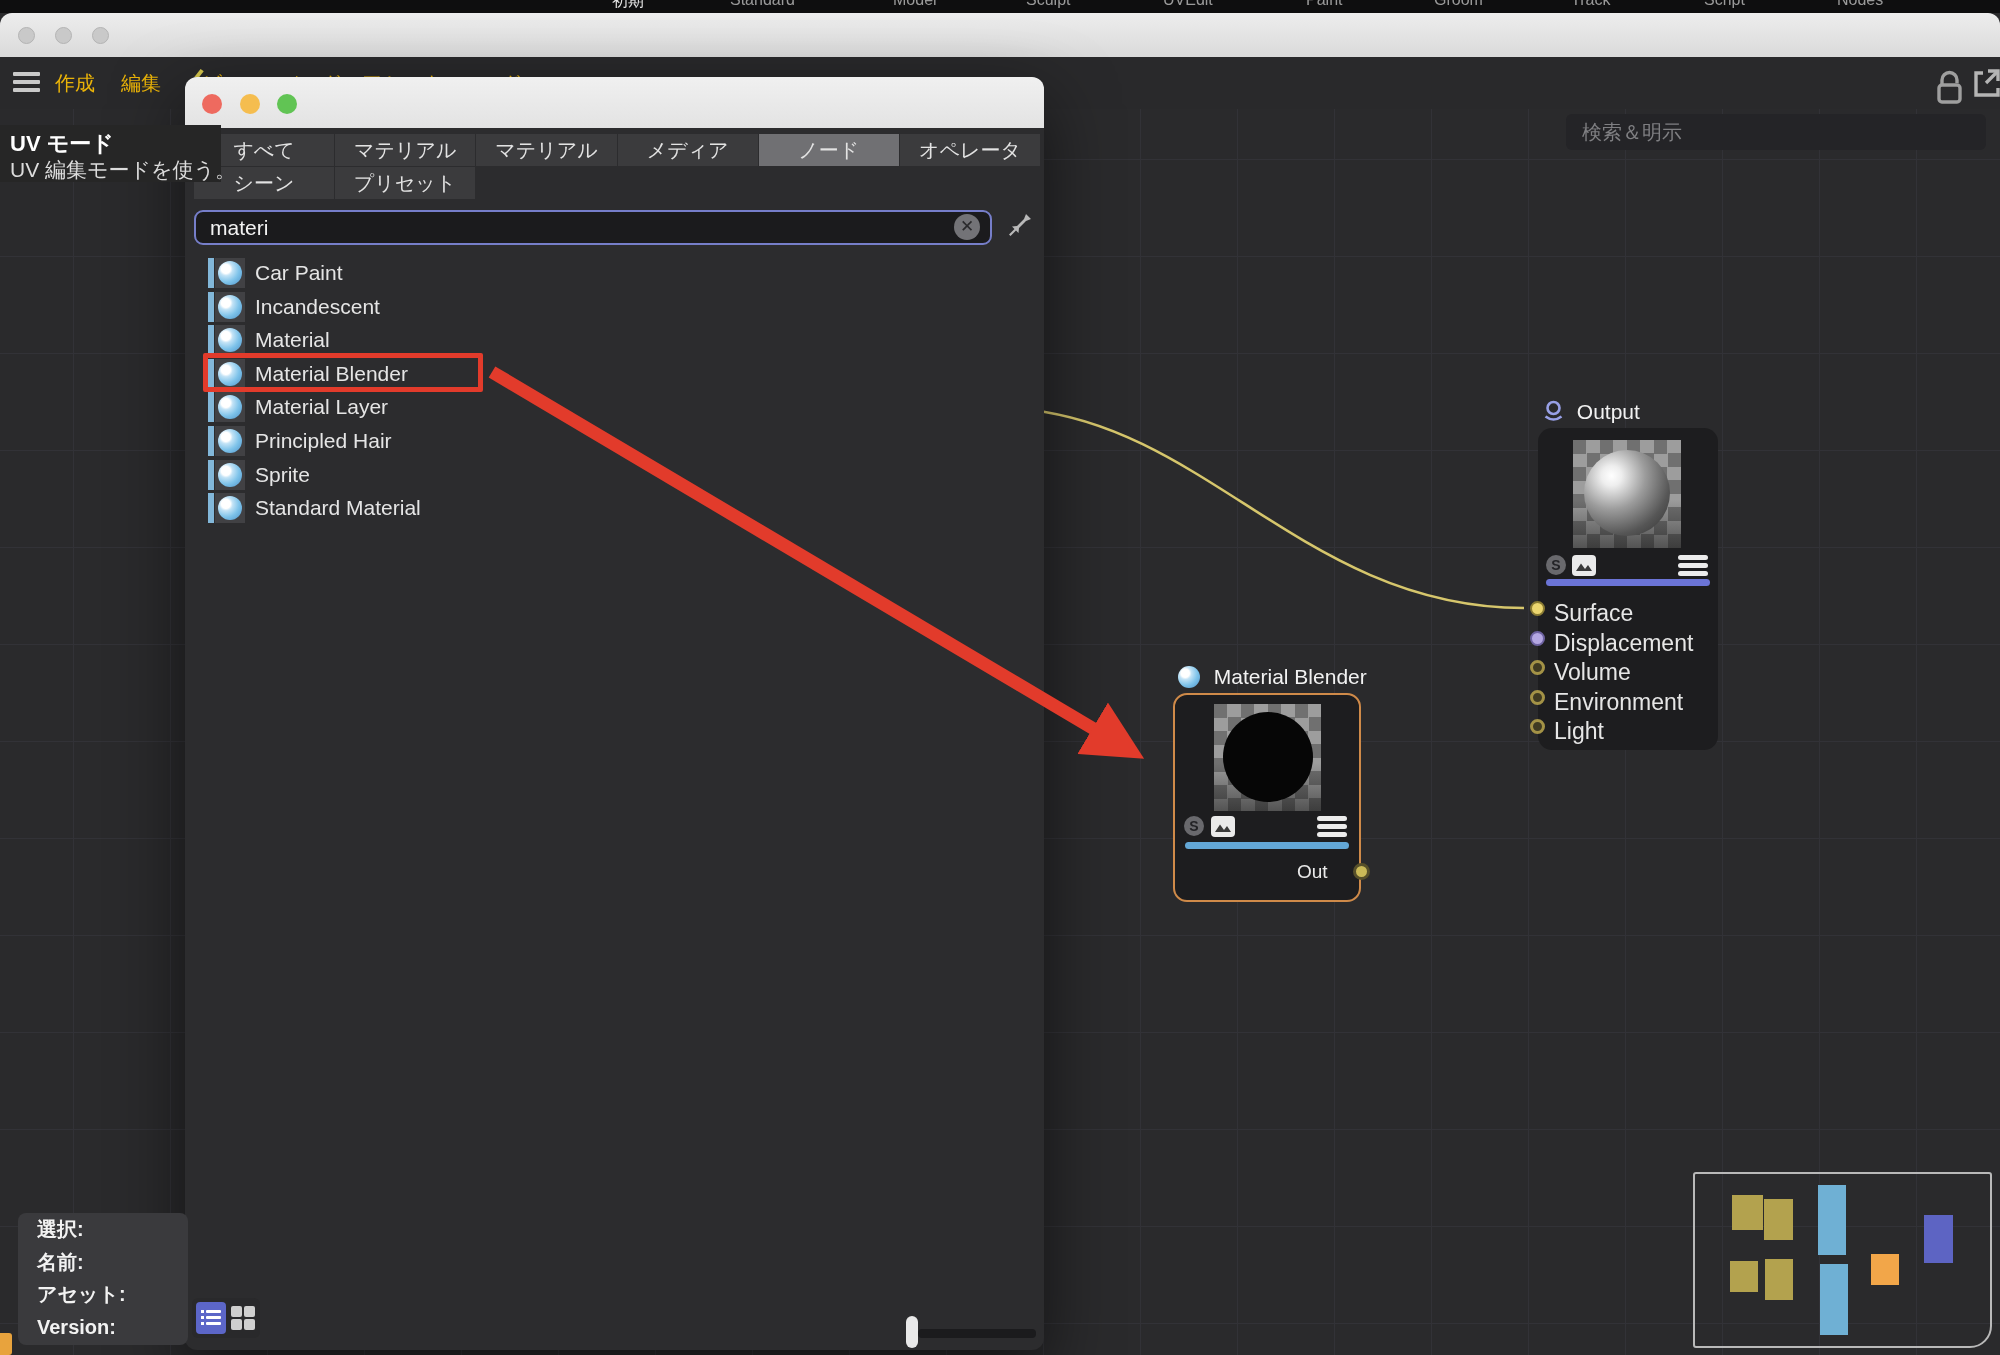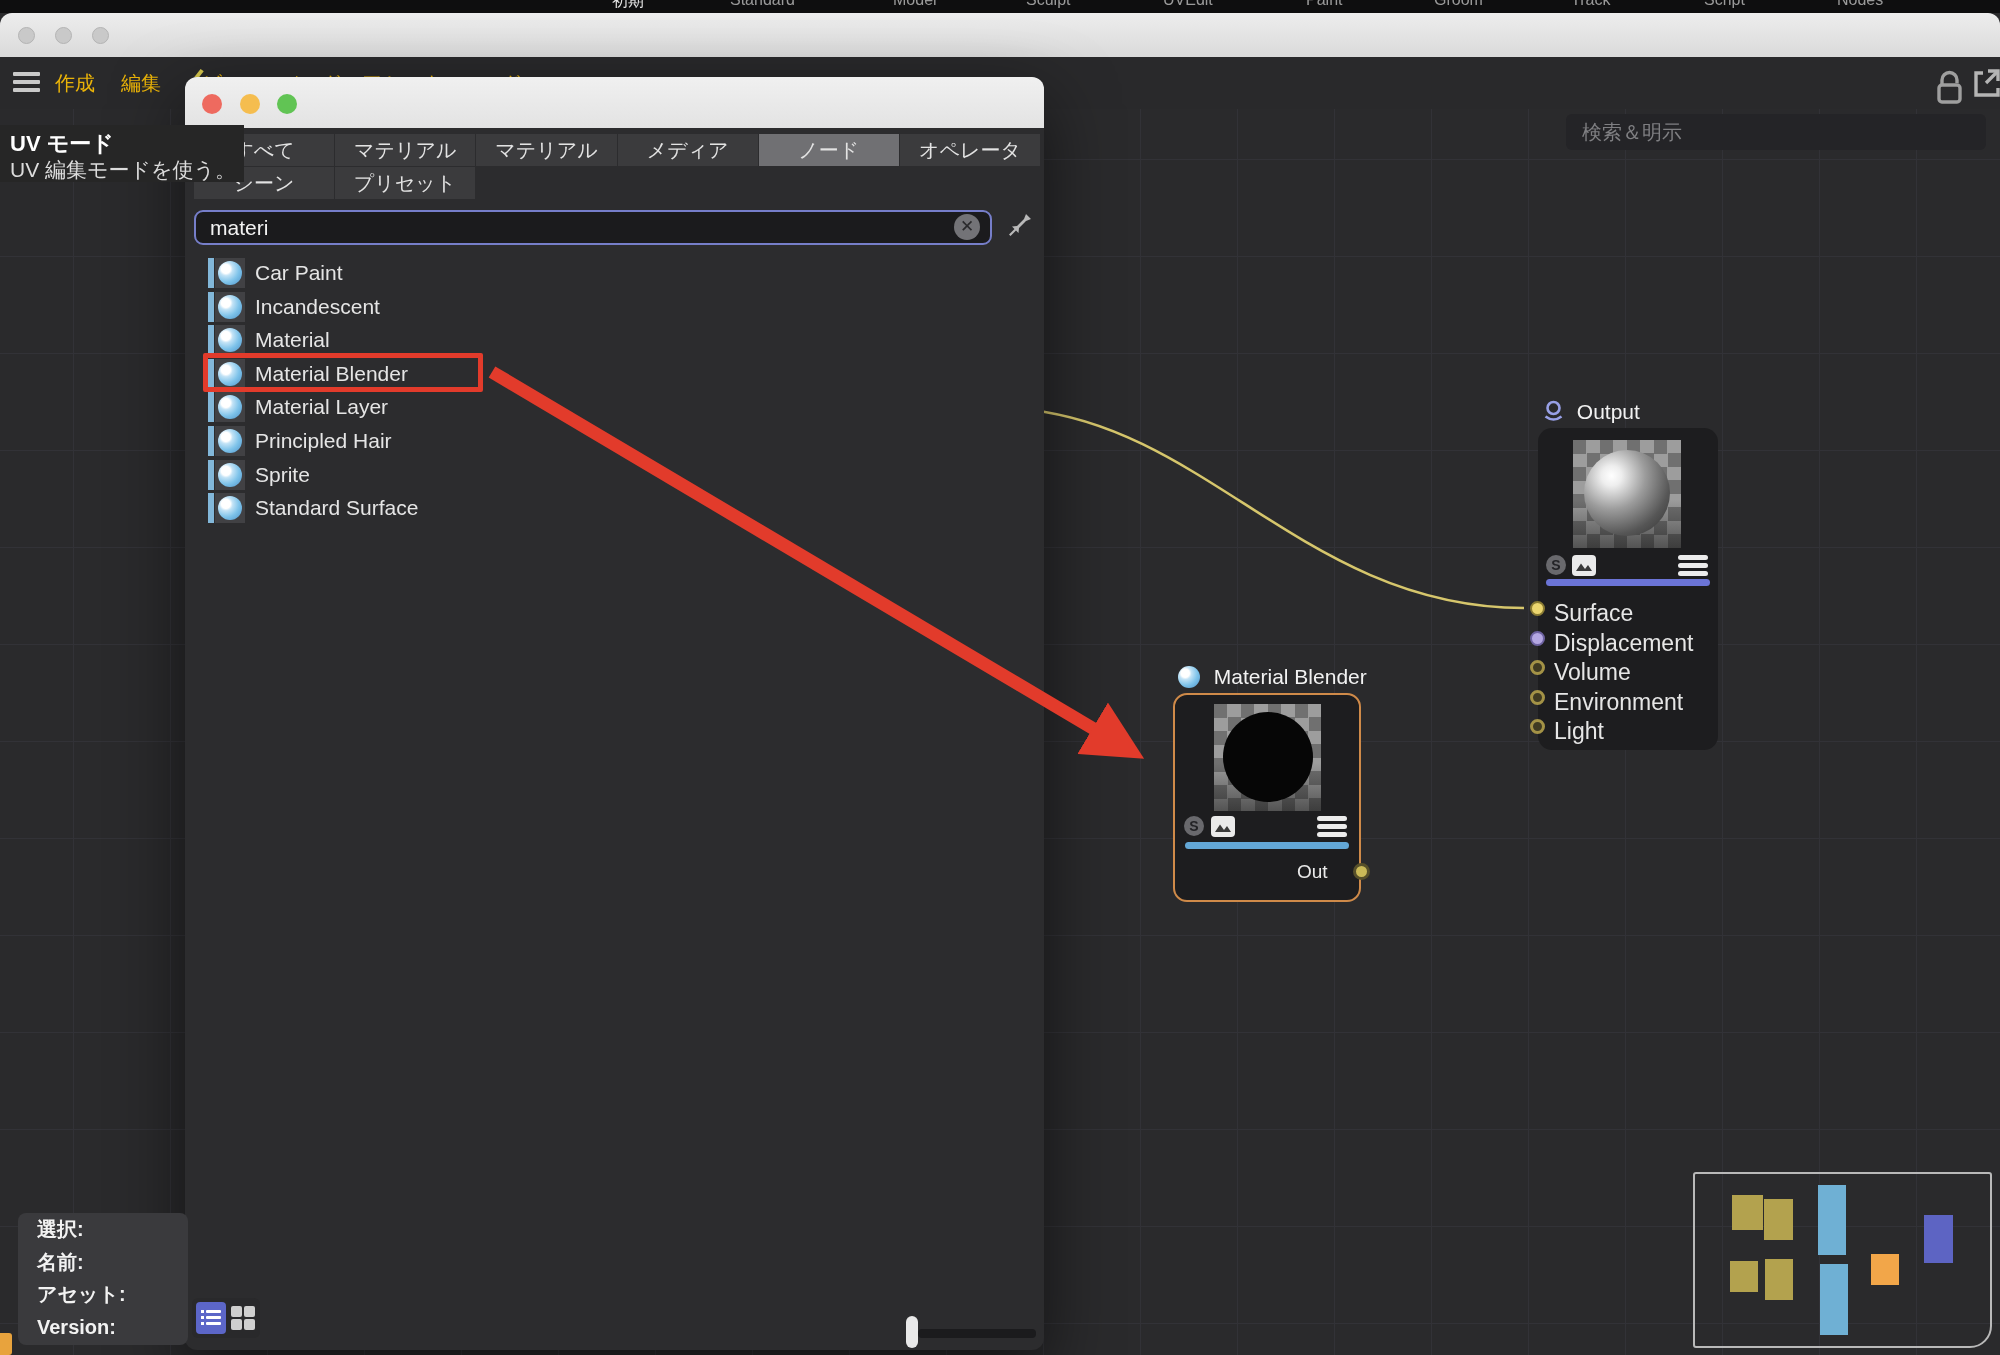--- a/index.html
+++ b/index.html
@@ -123,21 +123,21 @@
   #list-view-btn{position:absolute;left:4px;top:4px;width:30px;height:32px;background:#5c66c8;border-radius:4px;}
   #grid-view-btn{position:absolute;left:36px;top:4px;width:30px;height:32px;border-radius:4px;}
   .lv-line{position:absolute;left:6px;width:18px;height:3px;background:#fff;border-radius:1px;}
   .lv-dot{position:absolute;left:5px;width:3px;height:3px;background:#fff;}
   .gv-sq{position:absolute;width:11px;height:11px;background:#cfcfcf;border-radius:2px;}
 
   #zoom-handle{position:absolute;left:721px;top:1239px;width:12px;height:32px;background:#e9e9e9;border-radius:6px;}
   #zoom-track{position:absolute;left:733px;top:1252px;width:118px;height:9px;background:#1b1b1d;border-radius:4px;}
 
   
-  #tooltip{left:0;top:125px;width:244px;height:57px;background:#262626;z-index:12;}
+  #tooltip{left:0;top:125px;width:221px;height:57px;background:#262626;z-index:12;}
   #tooltip .tt-title{position:absolute;left:10px;top:4px;font-size:22px;font-weight:bold;color:#ffffff;white-space:nowrap;}
   #tooltip .tt-desc{position:absolute;left:10px;top:31px;font-size:21px;color:#dcdcdc;white-space:nowrap;}
 
   
   #red-box{left:203px;top:353px;width:280px;height:39px;border:5px solid #e23b2b;
     box-sizing:border-box;border-radius:2px;z-index:21;}
 </style>
 </head>
 <body>
 
@@ -370,21 +370,21 @@
         <span class="result-icon">
           <span class="sphere-icon" style="position:absolute;left:3px;top:3px;width:24px;height:24px"></span>
         </span>
         <span class="result-label">Sprite</span>
       </div>
       <div class="result-row" style="top: 415.2px;">
         <span class="result-bar"></span>
         <span class="result-icon">
           <span class="sphere-icon" style="position:absolute;left:3px;top:3px;width:24px;height:24px"></span>
         </span>
-        <span class="result-label">Standard Surface</span>
+        <span class="result-label">Standard Material</span>
       </div>
     </div>
 
   <div id="view-toggle">
     <div id="list-view-btn">
       <span class="lv-dot" style="top:8px"></span>
         <span class="lv-line" style="top:8px;left:10px;width:15px"></span>
       <span class="lv-dot" style="top:14px"></span>
         <span class="lv-line" style="top:14px;left:10px;width:15px"></span>
       <span class="lv-dot" style="top:20px"></span>

